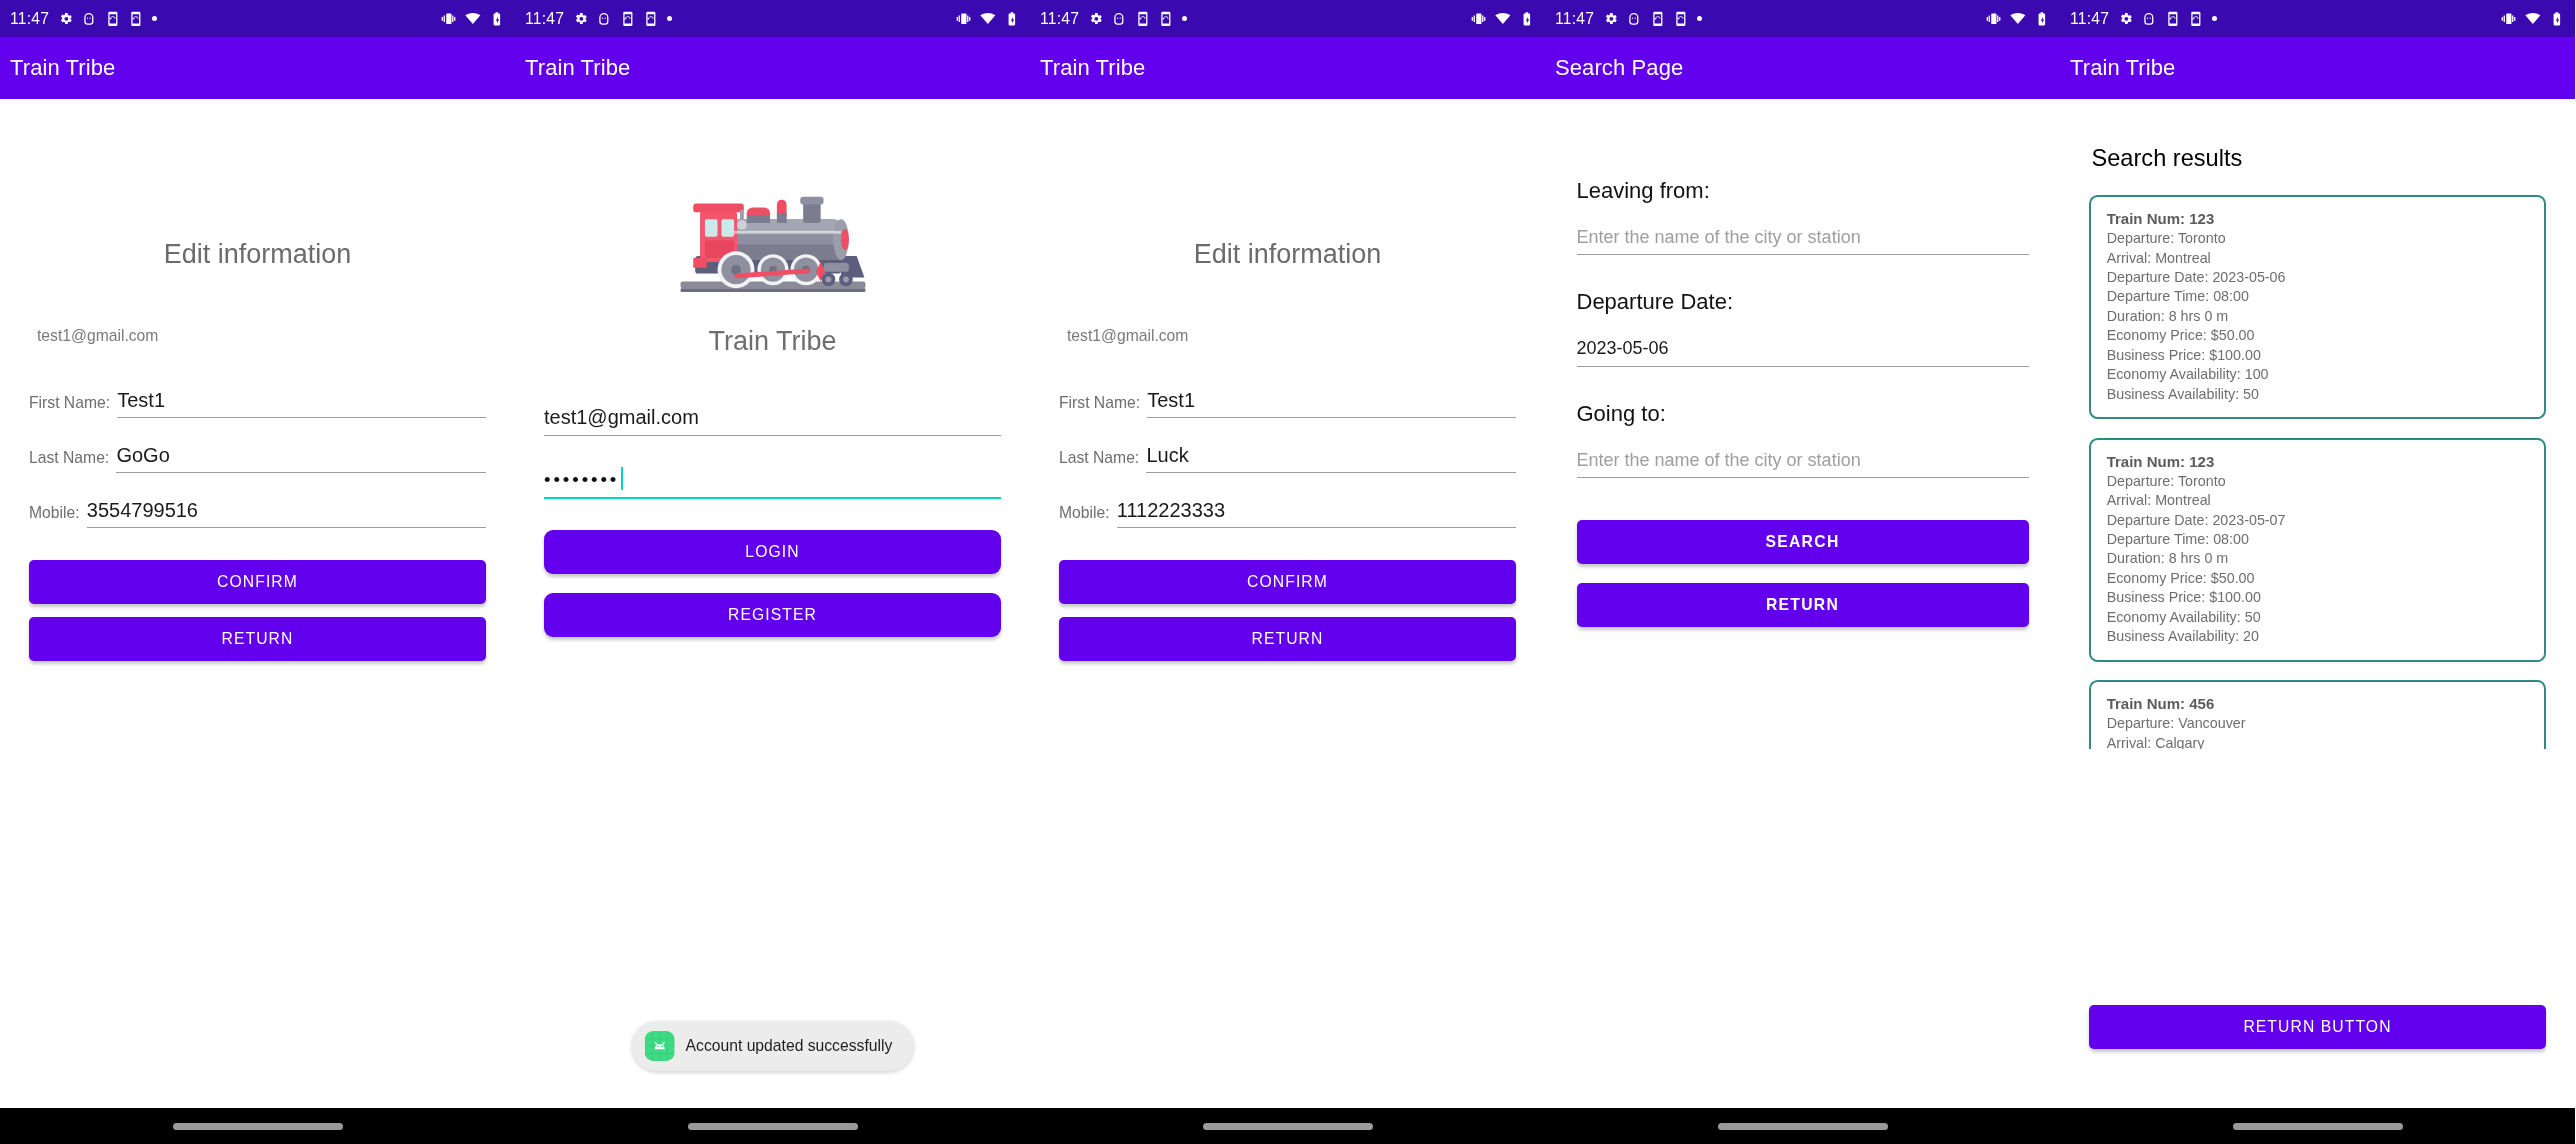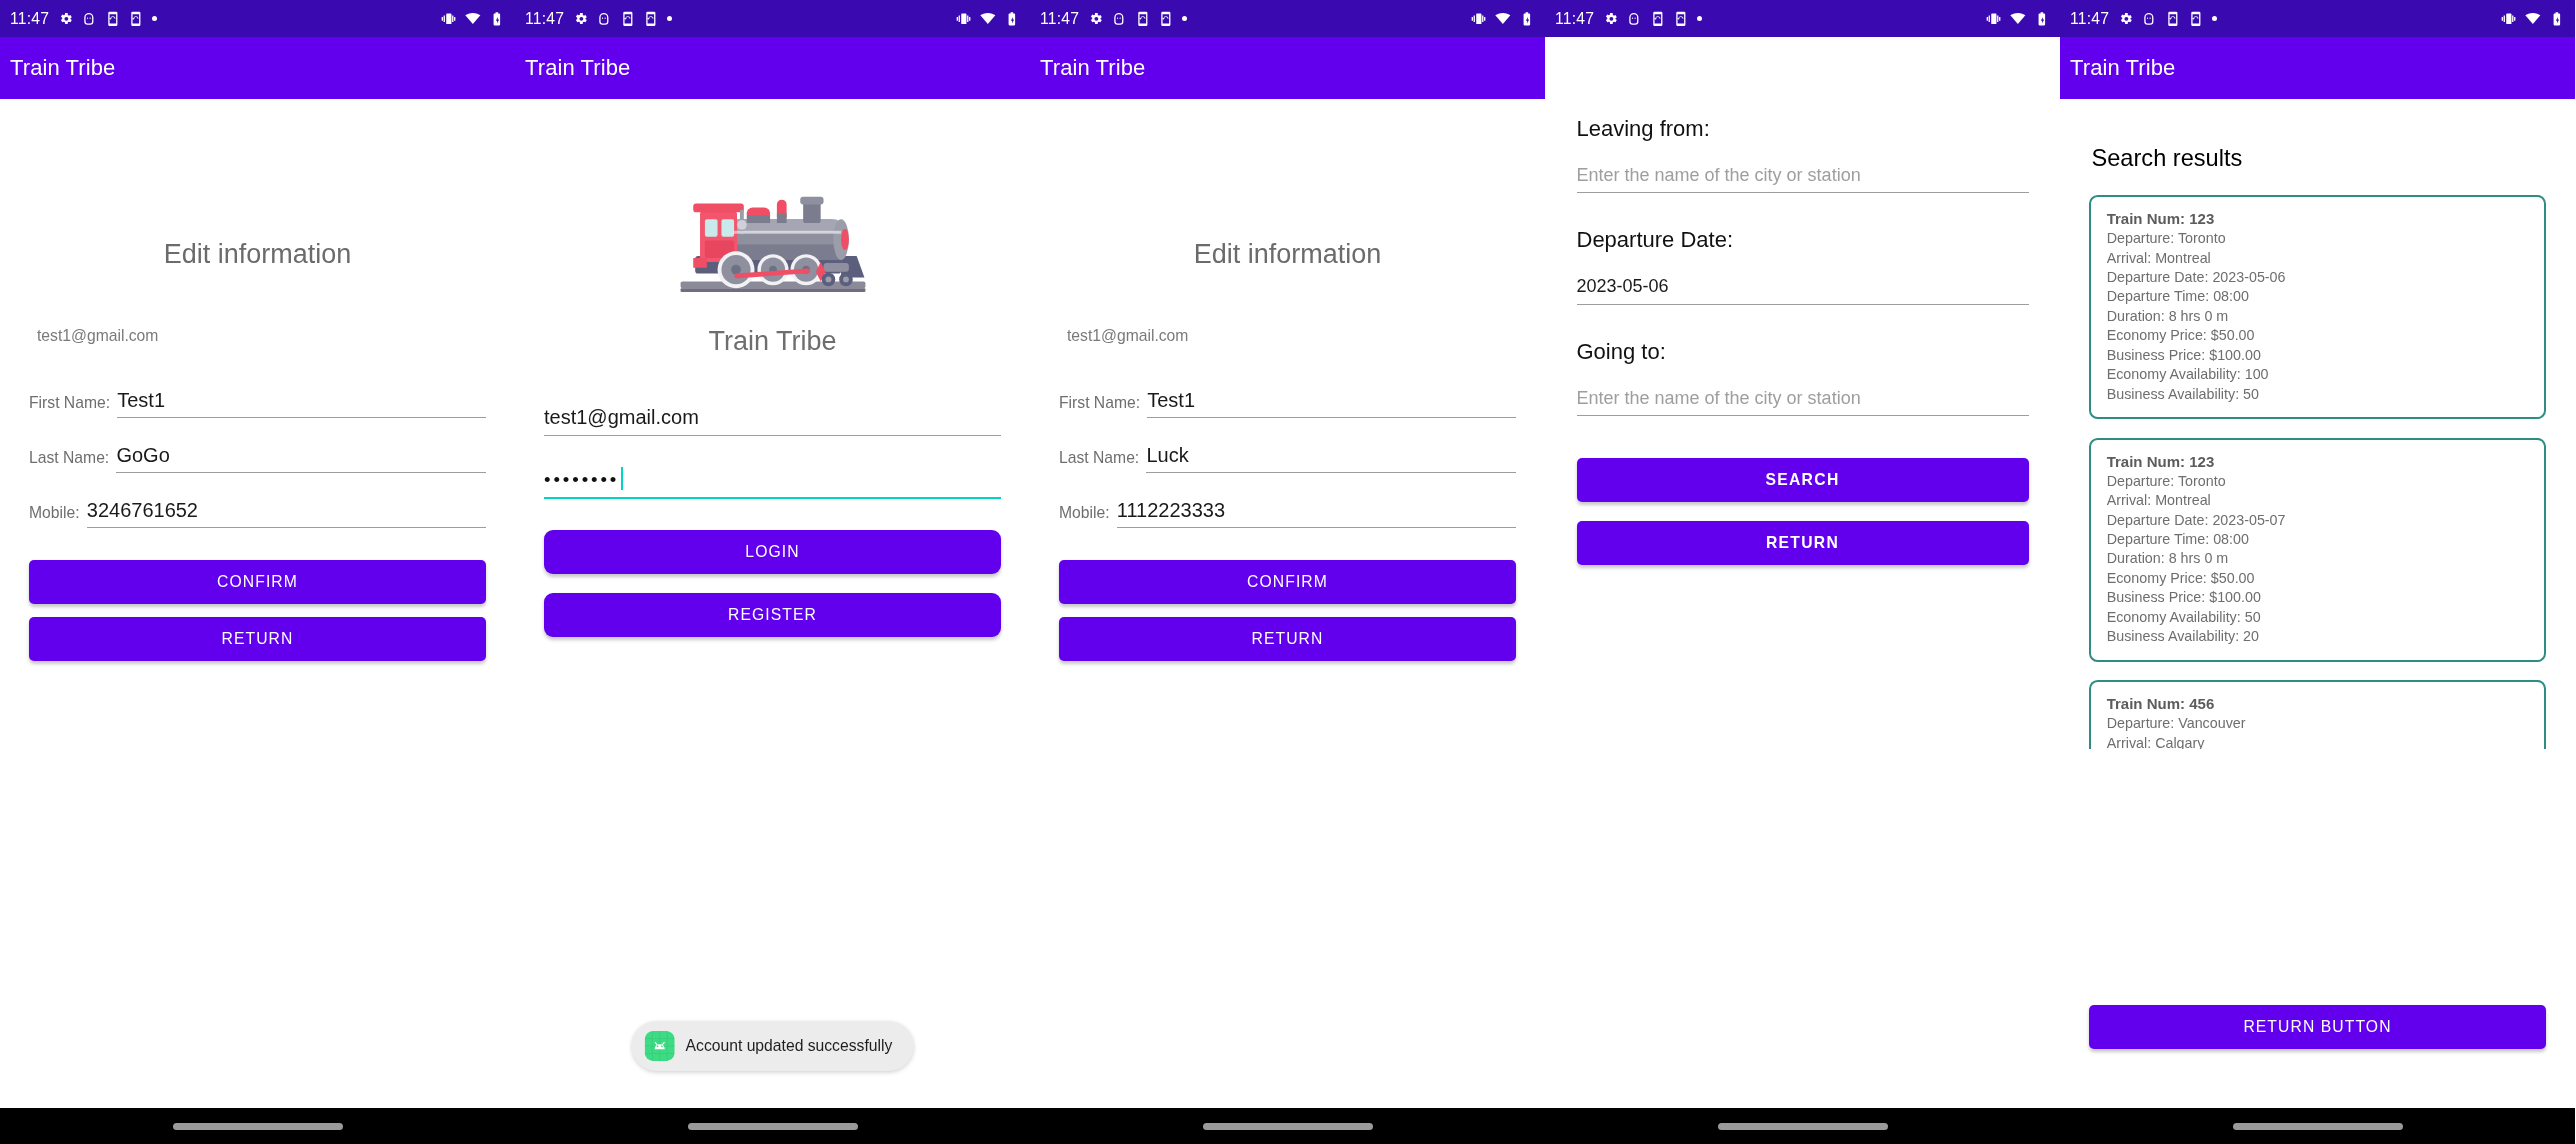--- a/index.html
+++ b/index.html
@@ -178,21 +178,21 @@
         <div class="frow">
           <span class="flabel">First Name:</span>
           <div class="finput">Test1</div>
         </div>
         <div class="frow">
           <span class="flabel">Last Name:</span>
           <div class="finput">GoGo</div>
         </div>
         <div class="frow">
           <span class="flabel">Mobile:</span>
-          <div class="finput">3246761652</div>
+          <div class="finput">3554799516</div>
         </div>
       </div>
       <div class="btn-wrap">
         <button class="btn">CONFIRM</button>
         <button class="btn">RETURN</button>
       </div>
     </div>
     <div class="navbar">
       <div class="nav-pill"></div>
     </div>
@@ -389,20 +389,23 @@
             <path d="M1 9v6h2V9H1zm3-2v10h2V7H4zm13 0v10h2V7h-2zm3 2v6h2V9h-2zM9 4h6a1 1 0 011 1v14a1 1 0 01-1 1H9a1 1 0 01-1-1V5a1 1 0 011-1z"></path>
           </svg>
         <svg class="sb-ico" viewBox="0 0 24 24">
             <path d="M12 20L23.5 6.5C21 4.5 16.8 3 12 3S3 4.5.5 6.5L12 20z"></path>
           </svg>
         <svg class="sb-ico" viewBox="0 0 24 24">
             <path d="M15.7 4H14V2h-4v2H8.3C7.6 4 7 4.6 7 5.3v15.4c0 .7.6 1.3 1.3 1.3h7.4c.7 0 1.3-.6 1.3-1.3V5.3c0-.7-.6-1.3-1.3-1.3zM12.5 19v-4h-2l3-6v4h2l-3 6z"></path>
           </svg>
       </div>
     </div>
+    <div class="appbar">
+      <div class="appbar-title">Search Page</div>
+    </div>
     <div class="content">
       <div class="search-page">
         <div class="sp-label">Leaving from:</div>
         <div class="sp-input">
           <span class="sp-placeholder">Enter the name of the city or station</span>
         </div>
         <div class="sp-gap"></div>
         <div class="sp-label">Departure Date:</div>
         <div class="sp-input">
           <span class="sp-value">2023-05-06</span>

